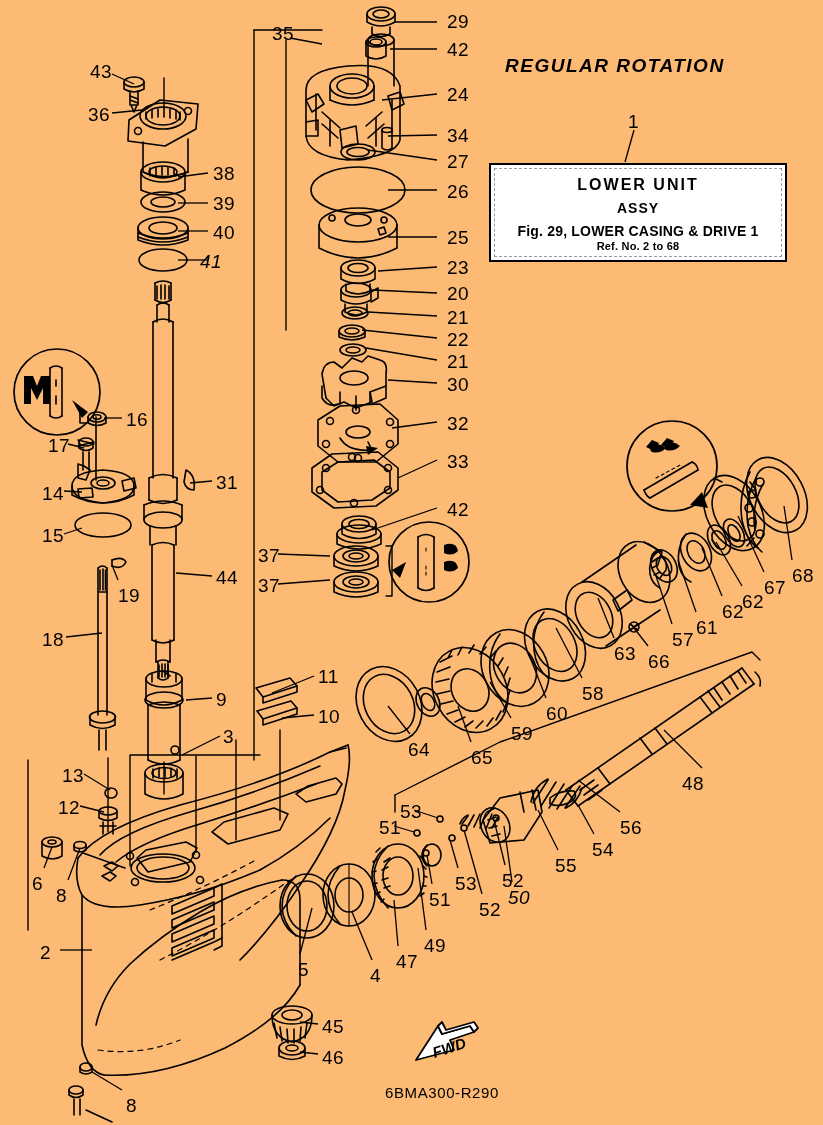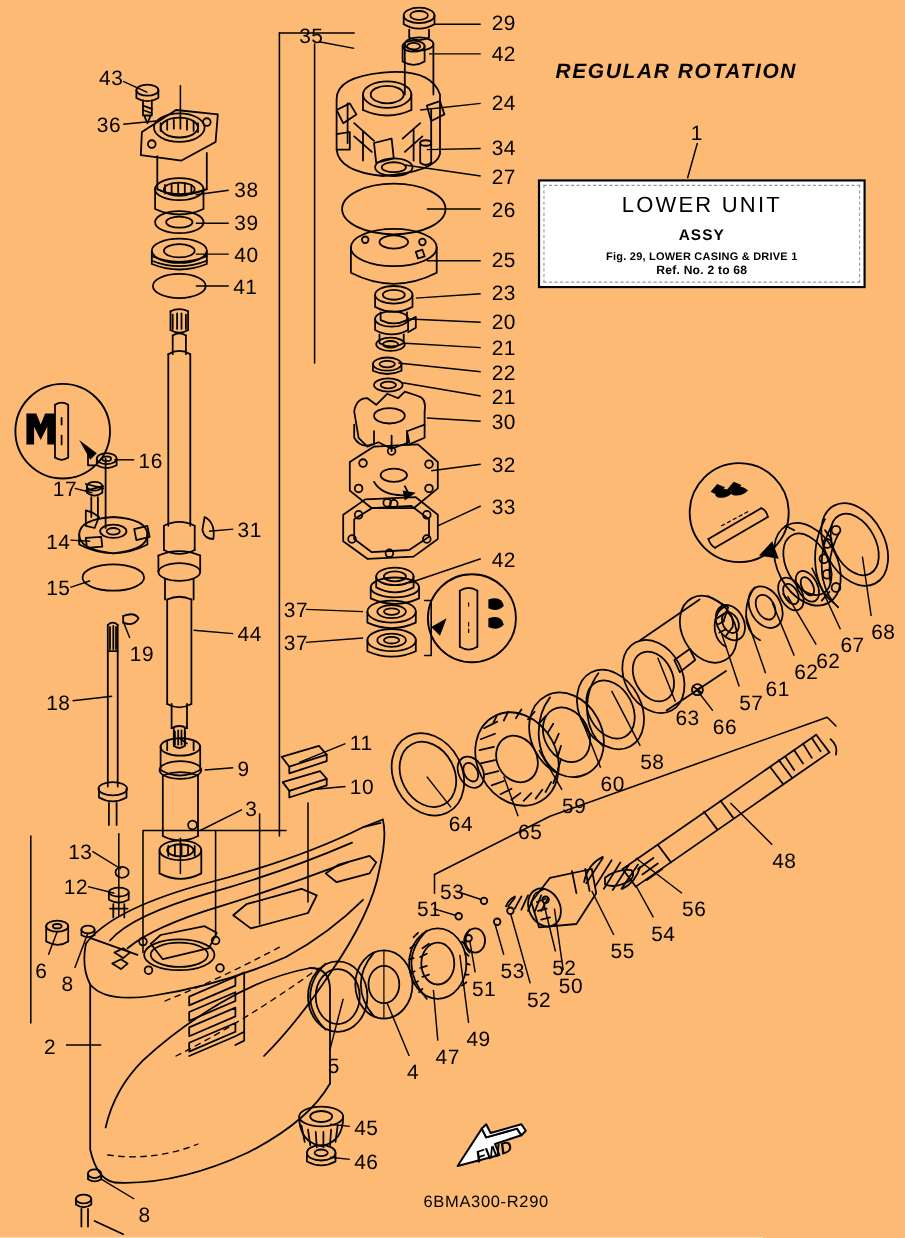--- a/index.html
+++ b/index.html
@@ -40,27 +40,27 @@
   }
   #titlebox .inner{
     position:absolute;left:3px;top:3px;right:3px;bottom:3px;
     border:1px dashed #999;
     box-sizing:border-box;
     display:flex;flex-direction:column;
     align-items:center;justify-content:center;
     padding-top:2px;
   }
   #titlebox .t1{
-    font-size:20px;font-weight:normal;letter-spacing:2px;margin-bottom:6px;
+    font-size:16px;font-weight:bold;letter-spacing:2px;margin-bottom:6px;
   }
   #titlebox .t2{
     font-size:14px;font-weight:bold;letter-spacing:1px;margin-bottom:7px;
   }
   #titlebox .t3{
-    font-size:10px;font-weight:bold;letter-spacing:0.2px;
+    font-size:14px;font-weight:bold;letter-spacing:0.2px;
   }
   #titlebox .t4{
     font-size:11px;font-weight:bold;letter-spacing:0.2px;margin-top:1px;
   }
   
   #rotation-title{
     position:absolute;
     left:505px;top:55px;
     font-size:19px;
     font-style:italic;
@@ -740,21 +740,21 @@
       <div class="callout" style="left: 272px; top: 24px;">35</div>
       <div class="callout" style="left: 90px; top: 62px;">43</div>
       <div class="callout" style="left: 88px; top: 105px;">36</div>
       <div class="callout" style="left: 447px; top: 85px;">24</div>
       <div class="callout" style="left: 447px; top: 126px;">34</div>
       <div class="callout" style="left: 447px; top: 152px;">27</div>
       <div class="callout" style="left: 447px; top: 182px;">26</div>
       <div class="callout" style="left: 213px; top: 164px;">38</div>
       <div class="callout" style="left: 213px; top: 194px;">39</div>
       <div class="callout" style="left: 213px; top: 223px;">40</div>
-      <div class="callout" style="left: 212px; top: 252px;">41</div>
+      <div class="callout" style="left: 200px; top: 252px; font-style: italic;">41</div>
       <div class="callout" style="left: 447px; top: 228px;">25</div>
       <div class="callout" style="left: 447px; top: 258px;">23</div>
       <div class="callout" style="left: 447px; top: 284px;">20</div>
       <div class="callout" style="left: 447px; top: 308px;">21</div>
       <div class="callout" style="left: 447px; top: 330px;">22</div>
       <div class="callout" style="left: 447px; top: 352px;">21</div>
       <div class="callout" style="left: 447px; top: 375px; text-align: right;">30</div>
       <div class="callout" style="left: 447px; top: 414px;">32</div>
       <div class="callout" style="left: 447px; top: 452px;">33</div>
       <div class="callout" style="left: 447px; top: 500px;">42</div>
@@ -783,25 +783,25 @@
       <div class="callout" style="left: 396px; top: 952px;">47</div>
       <div class="callout" style="left: 424px; top: 936px;">49</div>
       <div class="callout" style="left: 322px; top: 1017px;">45</div>
       <div class="callout" style="left: 322px; top: 1048px;">46</div>
       <div class="callout" style="left: 379px; top: 818px;">51</div>
       <div class="callout" style="left: 400px; top: 802px;">53</div>
       <div class="callout" style="left: 429px; top: 890px;">51</div>
       <div class="callout" style="left: 455px; top: 874px;">53</div>
       <div class="callout" style="left: 479px; top: 900px;">52</div>
       <div class="callout" style="left: 502px; top: 871px;">52</div>
-      <div class="callout" style="left: 508px; top: 888px;">50</div>
+      <div class="callout" style="left: 508px; top: 888px; font-style: italic;">50</div>
       <div class="callout" style="left: 555px; top: 856px;">55</div>
       <div class="callout" style="left: 592px; top: 840px;">54</div>
       <div class="callout" style="left: 620px; top: 818px;">56</div>
-      <div class="callout" style="left: 702px; top: 774px;">48</div>
+      <div class="callout" style="left: 682px; top: 774px;">48</div>
       <div class="callout" style="left: 408px; top: 740px;">64</div>
       <div class="callout" style="left: 471px; top: 748px;">65</div>
       <div class="callout" style="left: 511px; top: 724px;">59</div>
       <div class="callout" style="left: 546px; top: 704px;">60</div>
       <div class="callout" style="left: 582px; top: 684px;">58</div>
       <div class="callout" style="left: 614px; top: 644px;">63</div>
       <div class="callout" style="left: 648px; top: 652px;">66</div>
       <div class="callout" style="left: 672px; top: 630px;">57</div>
       <div class="callout" style="left: 696px; top: 618px;">61</div>
       <div class="callout" style="left: 722px; top: 602px;">62</div>

